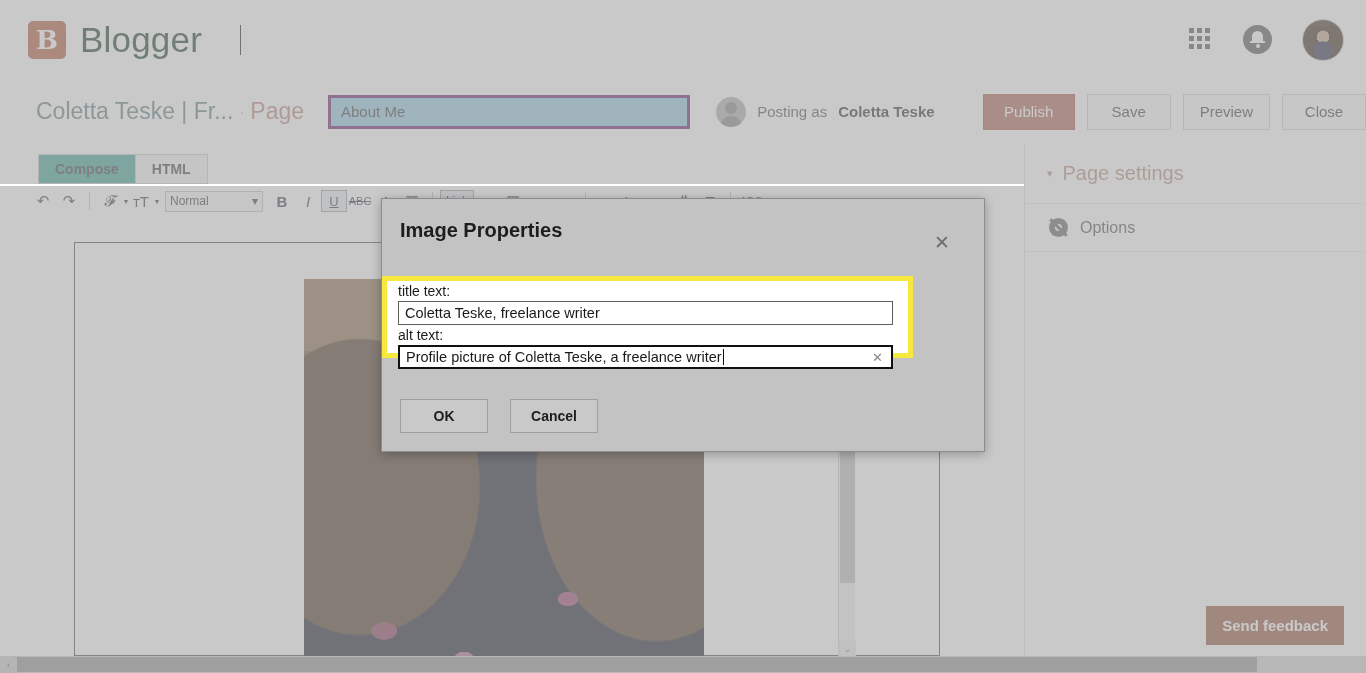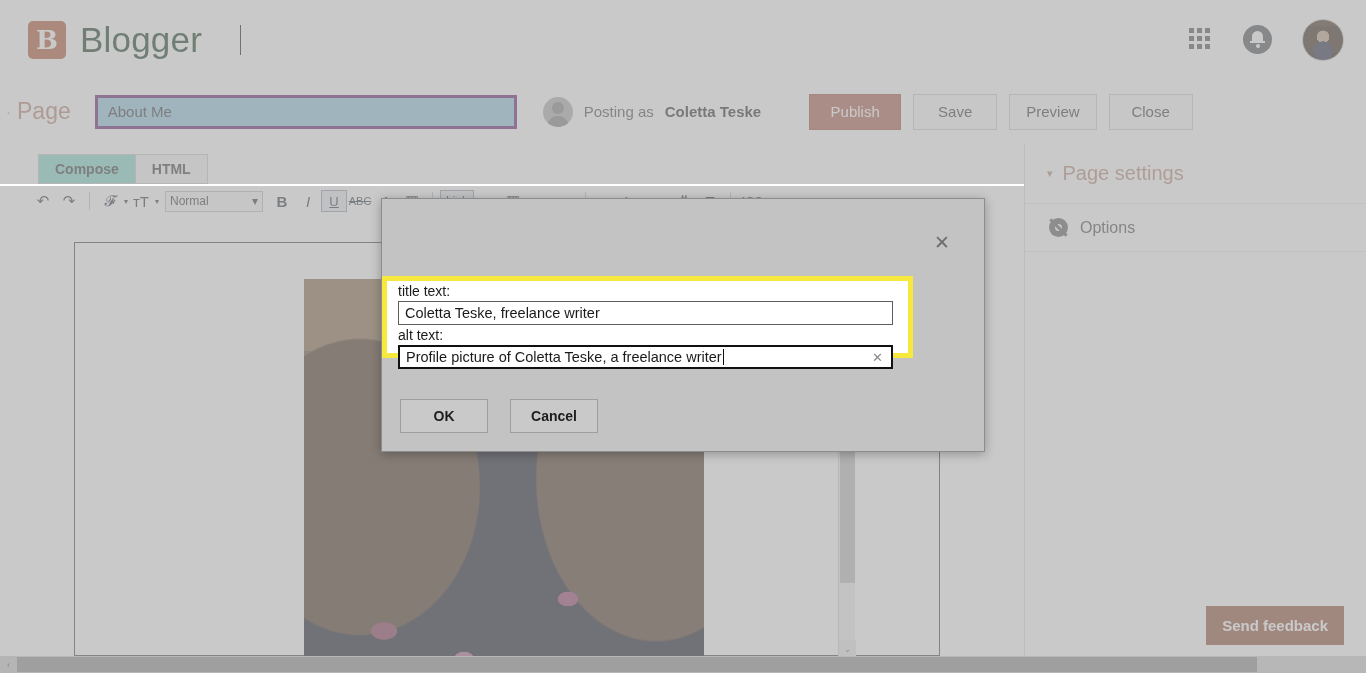--- a/index.html
+++ b/index.html
@@ -131,21 +131,21 @@
   .tabsbar {
     position: absolute; left: 0; top: 144px; width: 1024px; height: 40px;
     background: #ffffff; display: flex; align-items: flex-end;
   }
   .tab {
     margin-left: 0; height: 30px; padding: 0 16px;
     border: 1px solid #cfcfcf; background: #eeeeee;
     font-size: 14px; font-weight: bold; color: #4d4d4d;
     display: flex; align-items: center; cursor: pointer;
   }
-  .tab:first-child { margin-left: 38px; background: #5eead4; }
+  .tab:first-child { margin-left: 38px; background: #14b8a6; }
   .tab + .tab { border-left: none; background: #f6f6f6; }
 
   
   .fmtbar {
     position: absolute; left: 0; top: 186px; width: 1024px; height: 30px;
     background: #ffffff; display: flex; align-items: center; gap: 0;
     padding-left: 30px; color: #4a5a72;
   }
   .ficon {
     width: 26px; height: 24px; display: flex; align-items: center;
@@ -327,20 +327,21 @@
             <i></i>
         </div>
         <div class="bell">
           <span class="clapper"></span>
         </div>
         <div class="avatar"></div>
       </div>
     </div>
 
     <div class="editbar">
+      <div class="blogtitle">Coletta Teske | Fr...</div>
       <div class="dot-sep">·</div>
       <div class="pagelabel">Page</div>
 
       <input class="title-input" type="text" value="About Me" style="">
 
       <div class="posting-as">
         <div class="posting-avatar"></div>
         <span>Posting as</span>
         <b>Coletta Teske</b>
       </div>
@@ -416,20 +417,21 @@
     <button class="feedback">Send feedback</button>
 
     <div class="hscroll">
       <div class="harrow">‹</div>
       <div class="hthumb"></div>
     </div>
 
   </div>
 
   <div class="modal">
+    <div class="modal-title">Image Properties</div>
     <div class="modal-close">✕</div>
 
     <div class="highlight">
       <div class="fieldlabel">title text:</div>
       <div class="textbox">
         <span>Coletta Teske, freelance writer</span>
       </div>
 
       <div class="fieldlabel">alt text:</div>
       <div class="textbox focused">

